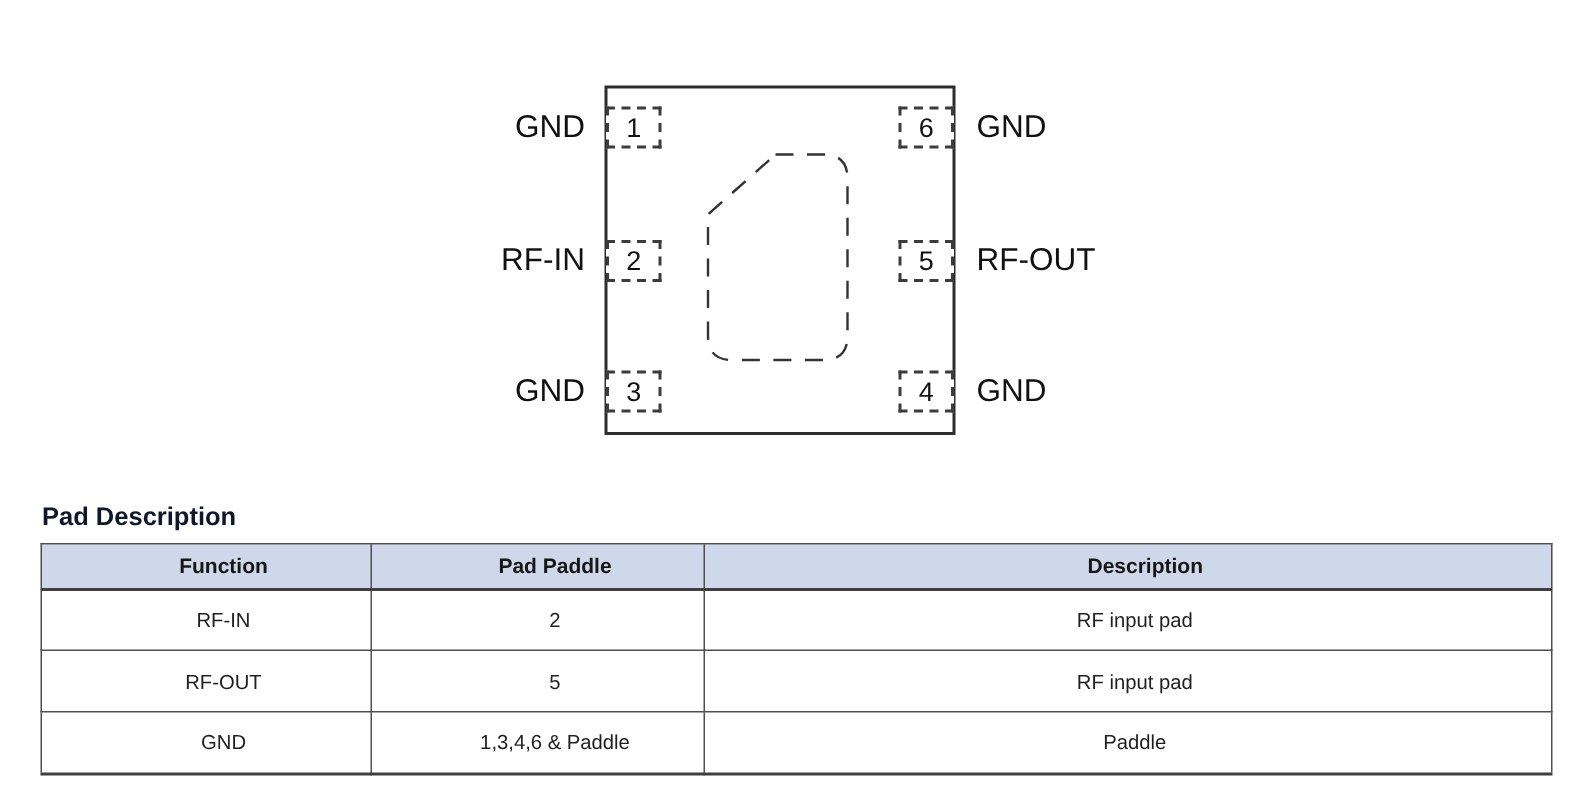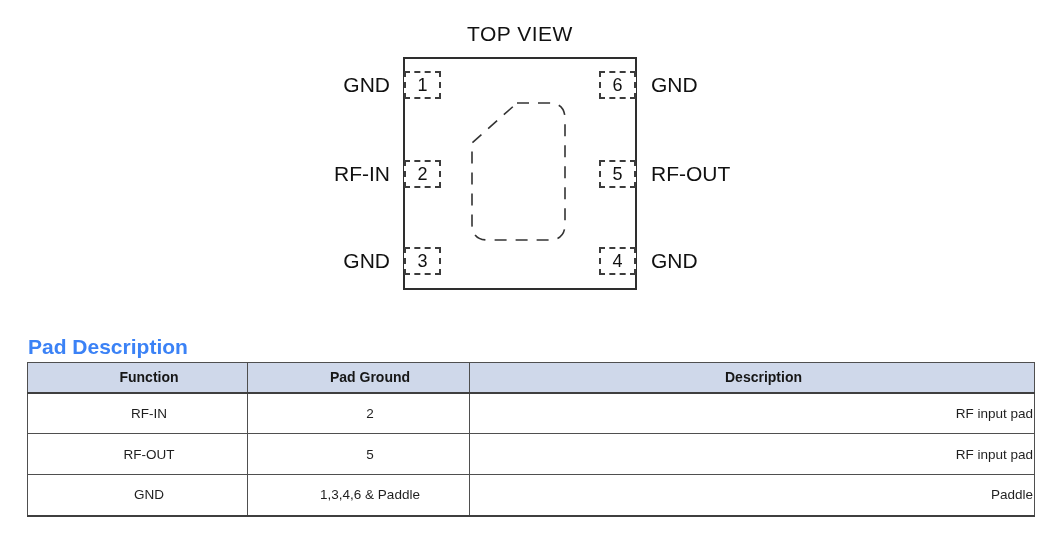--- a/index.html
+++ b/index.html
@@ -73,23 +73,23 @@
     white-space: nowrap;
   }
   .label-l { left: 0; width: 390px; text-align: right; }
   .label-r { left: 651px; text-align: left; }
 
   
   .table-title {
     position: absolute;
     left: 28px;
     top: 335px;
-    font-size: 21px;
+    font-size: 17px;
     font-weight: bold;
-    color: #3b82f6;
+    color: #0f172a;
   }
   table.pad-table {
     position: absolute;
     left: 27px;
     top: 362px;
     width: 1008px;
     border-collapse: collapse;
     table-layout: fixed;
     font-size: 13.5px;
     color: #1f1f1f;
@@ -108,29 +108,28 @@
     height: 30px;
     text-align: center;
     border-bottom: 2px solid #3f3f3f;
     color: #161616;
   }
   table.pad-table tbody td {
     height: 41px;
     background: #ffffff;
   }
   table.pad-table tbody td.center { text-align: center; }
-  table.pad-table tbody td.left { text-align: right; padding-left: 10px; }
+  table.pad-table tbody td.left { text-align: center; padding-left: 10px; }
   table.pad-table { border-bottom: 2.5px solid #3f3f3f; }
 </style>
 </head>
 <body>
 
 <div class="page">
 
-  <div class="diagram-title">TOP VIEW</div>
 
   <div class="pkg"></div>
 
   <svg class="paddle-svg" viewBox="403 57 234 233" aria-hidden="true">
     <path d="M 517 103 L 549 103 Q 565 103 565 119 L 565 224 Q 565 240 549 240 L 488 240 Q 472 240 472 224 L 472 143 Z" fill="none" stroke="#333333" stroke-width="1.6" stroke-dasharray="12 9"></path>
   </svg>
 
   <div class="pad pad-l row-1">
       <span>1</span>
     </div>
@@ -163,21 +162,21 @@
 
   <table class="pad-table">
     <colgroup>
       <col class="c1">
         <col class="c2">
         <col class="c3">
     </colgroup>
     <thead>
       <tr>
         <th>Function</th>
-        <th>Pad Ground</th>
+        <th>Pad Paddle</th>
         <th>Description</th>
       </tr>
     </thead>
     <tbody>
       <tr>
         <td class="center">RF-IN</td>
         <td class="center">2</td>
         <td class="left">RF input pad</td>
       </tr>
       <tr>

